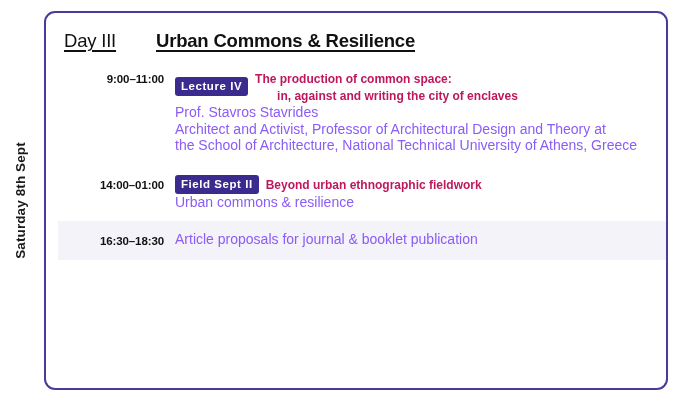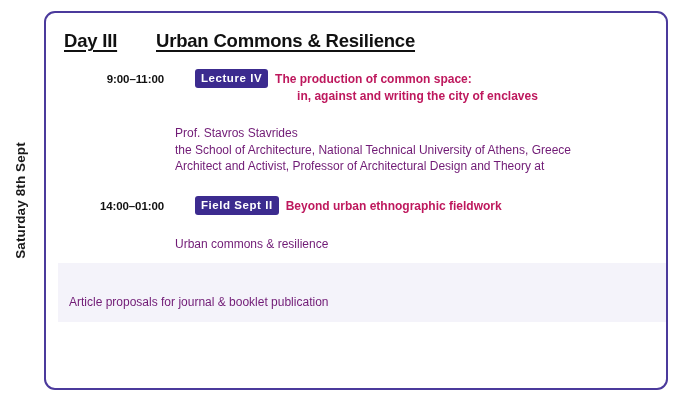--- a/index.html
+++ b/index.html
@@ -68,21 +68,21 @@
     display: flex;
     align-items: baseline;
     padding: 17px 0 0 0;
     height: 46px;
     box-sizing: border-box;
   }
   .head-day {
     width: 84px;
     margin-left: 18px;
     font-size: 18.5px;
-    font-weight: bold;
+    font-weight: normal;
     color: #111111;
     text-decoration: underline;
     text-underline-offset: 3px;
     text-decoration-thickness: 2px;
     letter-spacing: -0.2px;
   }
   .head-title {
     margin-left: 8px;
     font-size: 18.5px;
     font-weight: bold;
@@ -125,23 +125,22 @@
 
   .body {
     flex: 1 1 auto;
     min-width: 0;
     margin-left: 11px;
     padding-right: 12px;
   }
 
   .title-line {
     display: flex;
-    align-items: flex-start;
+    align-items: center;
     flex-wrap: nowrap;
-    margin-left: 20px;
   }
 
   .badge {
     display: inline-block;
     flex: 0 0 auto;
     background: #3c2b8f;
     color: #ffffff;
     font-size: 11.5px;
     font-weight: bold;
     line-height: 13px;
@@ -160,23 +159,23 @@
     padding-top: 2px;
   }
   .headline .l2 {
     display: block;
   }
   .headline.indent2 .l2 {
     padding-left: 22px;
   }
 
   .detail {
-    margin-top: 21px;
-    font-size: 12px;
-    color: #701a75;
+    margin-top: 0;
+    font-size: 14px;
+    color: #8b5cf6;
     line-height: 16.5px;
   }
   .detail div { white-space: nowrap; }
 </style>
 </head>
 <body>
 
 <div class="page">
 
   <div class="day-rail">
@@ -198,22 +197,22 @@
           <div class="body">
             <div class="title-line">
               <span class="badge">Lecture IV</span>
               <span class="headline indent2">
                 <span>The production of common space:</span>
                 <span class="l2">in, against and writing the city of enclaves</span>
               </span>
             </div>
             <div class="detail">
               <div>Prof. Stavros Stavrides</div>
+              <div>Architect and Activist, Professor of Architectural Design and Theory at</div>
               <div>the School of Architecture, National Technical University of Athens, Greece</div>
-              <div>Architect and Activist, Professor of Architectural Design and Theory at</div>
             </div>
           </div>
         </div>
 
 
         <div class="row">
           <div class="time">14:00–01:00</div>
           <div class="body">
             <div class="title-line">
               <span class="badge">Field Sept II</span>
@@ -221,20 +220,21 @@
                 <span>Beyond urban ethnographic fieldwork</span>
               </span>
             </div>
             <div class="detail">
               <div>Urban commons &amp; resilience</div>
             </div>
           </div>
         </div>
 
         <div class="row shaded">
+          <div class="time">16:30–18:30</div>
           <div class="body">
             <div class="detail">
               <div>Article proposals for journal &amp; booklet publication</div>
             </div>
           </div>
         </div>
 
 
       </div>
     </div>

